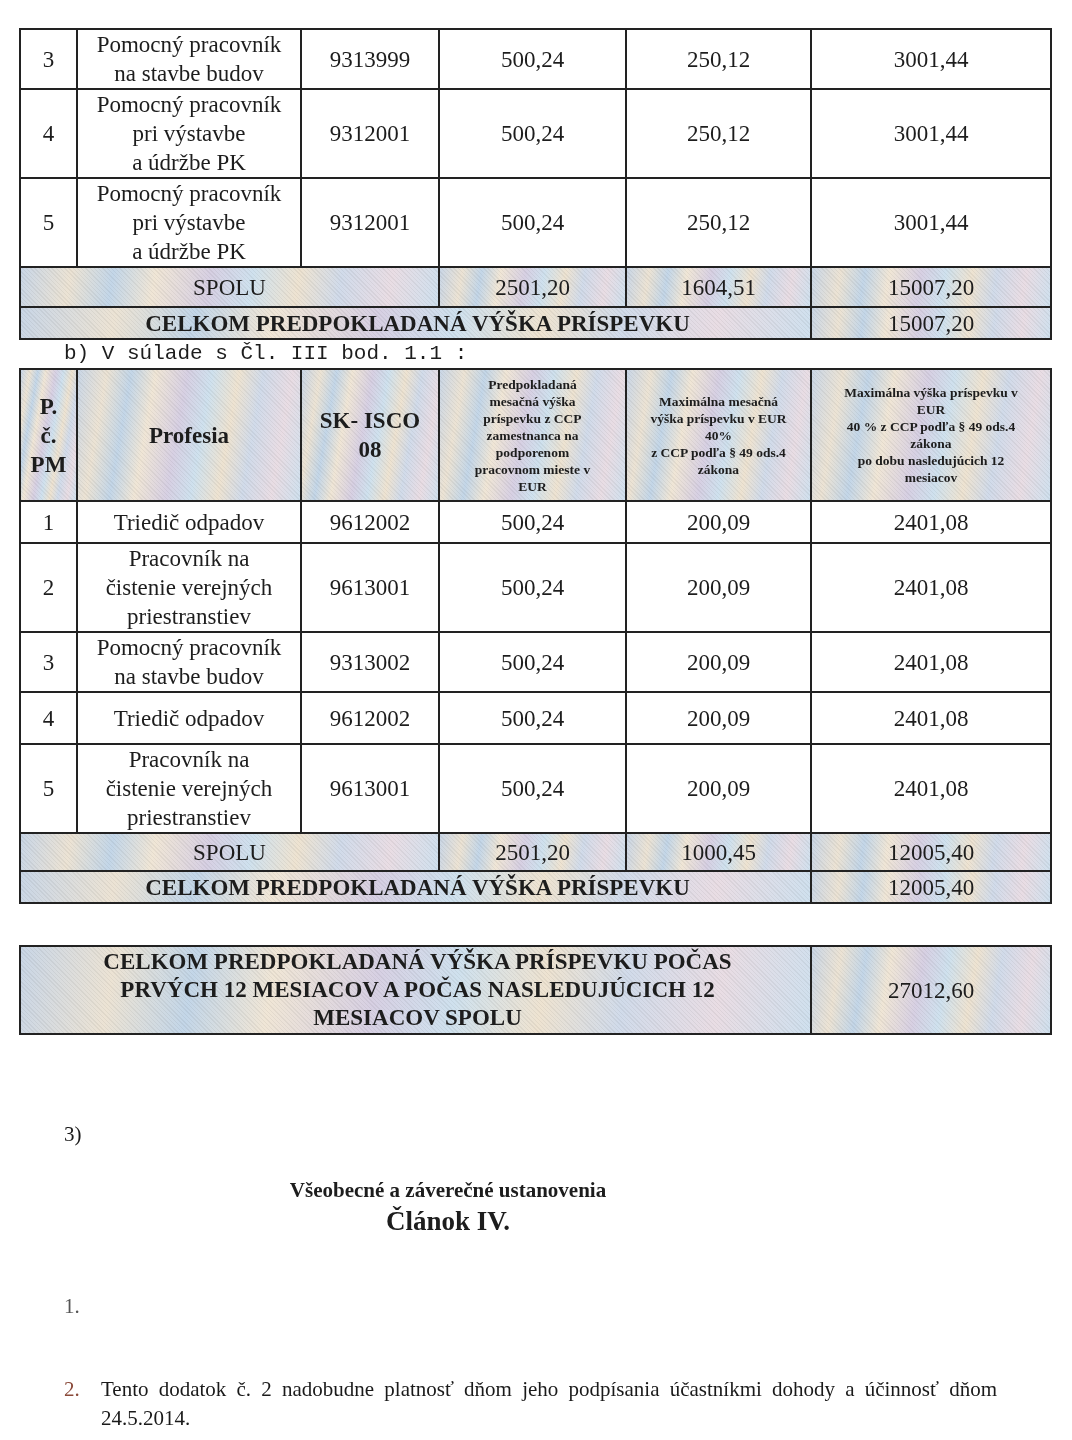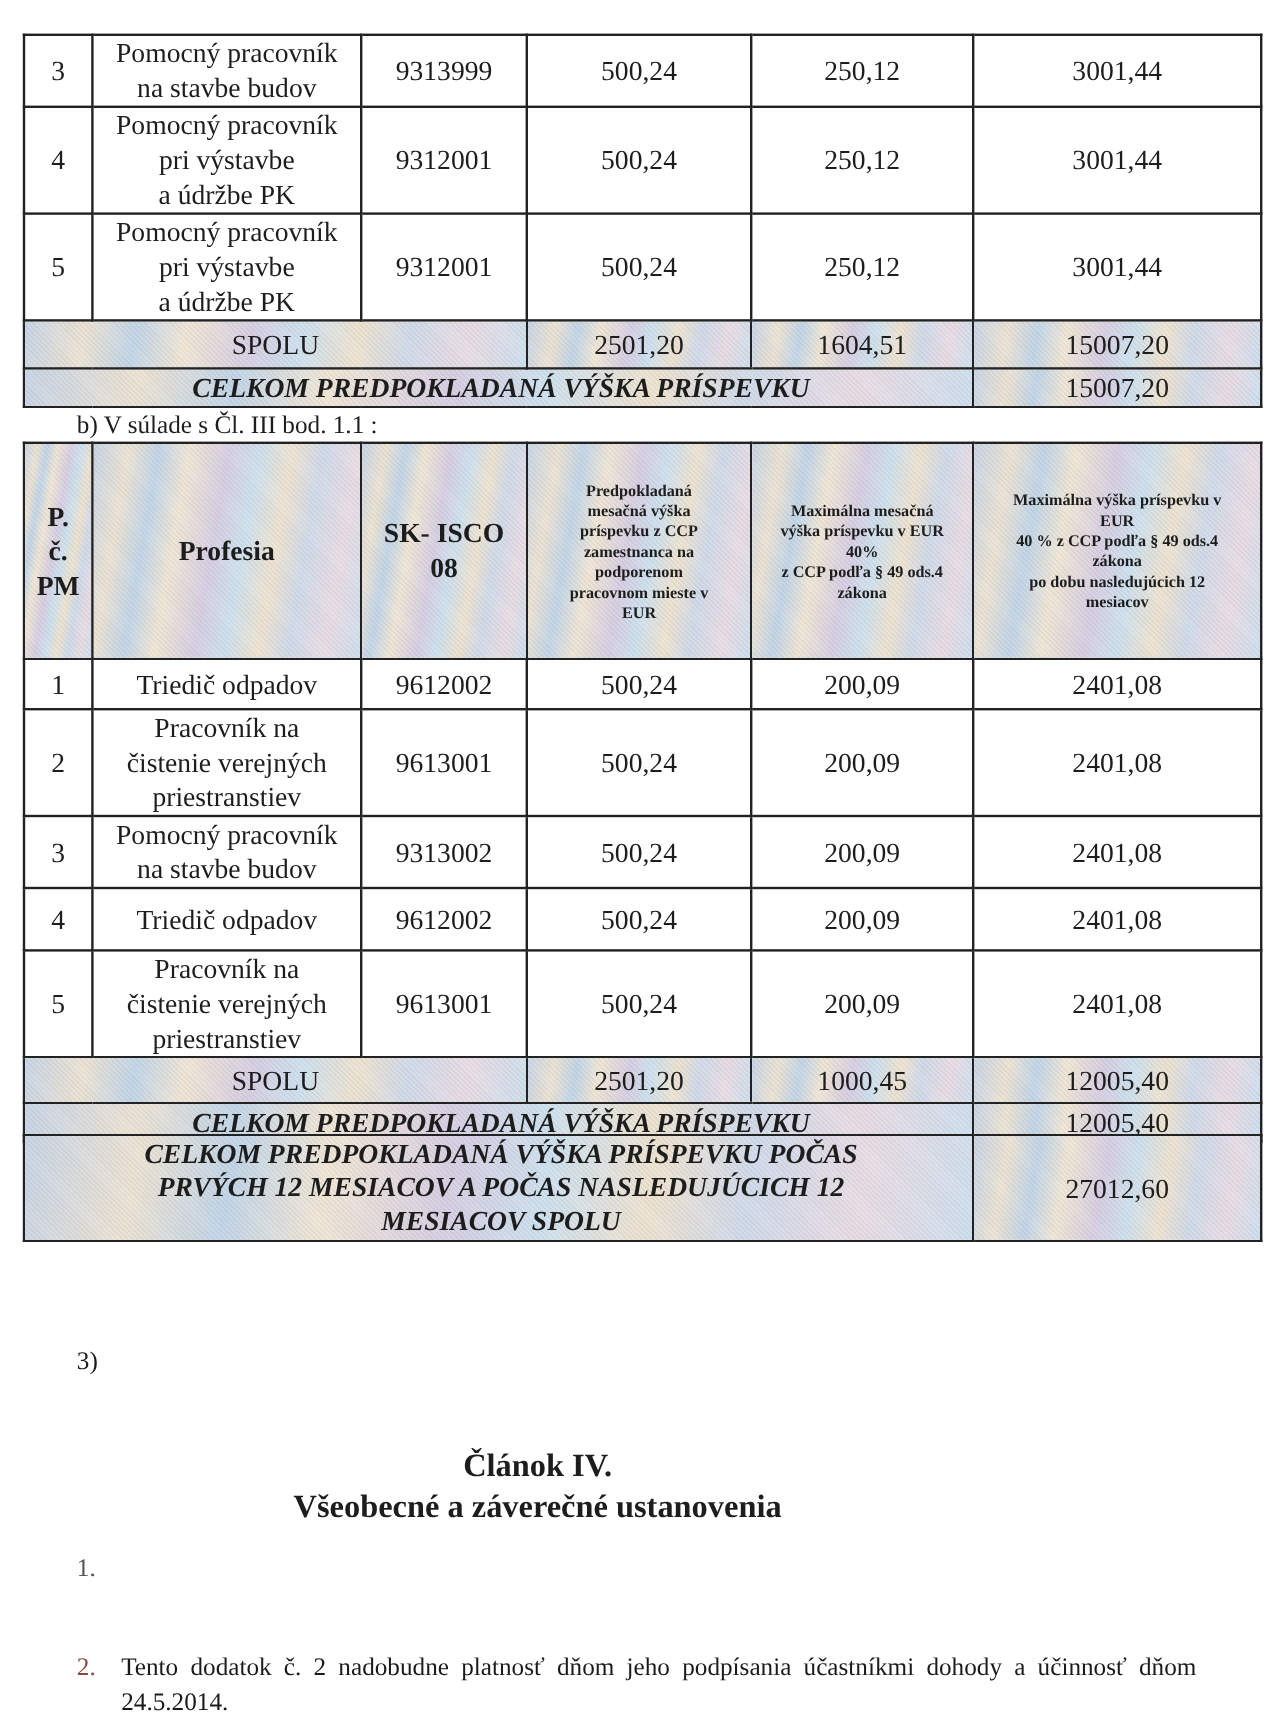--- a/index.html
+++ b/index.html
@@ -23,23 +23,23 @@
     background: linear-gradient(100deg, #c9d6e6 0%, #ece3d4 12%, #c3d6e8 22%, #f0e6d6 32%, #d7d0e3 45%, #cfe1ee 55%, #eee3d1 66%, #d1dbea 76%, #e9dde4 88%, #cfe0ee 100%);
     position: relative;
   }
   .shade::after {
     content: ""; position: absolute; inset: 0; pointer-events: none;
     background-image: repeating-linear-gradient(45deg, rgba(0,0,0,0.05) 0 1px, transparent 1px 3px);
   }
   .bold { font-weight: normal; }
   .hdr-small { font-size: 13.5px !important; line-height: 17px !important; font-weight: bold; }
   .hdr-big { font-size: 23px !important; line-height: 29px !important; font-weight: bold; }
-  .celkom { text-align: center; font-weight: bold; font-size: 23px; padding-left: 8px !important; font-style: italic; }
+  .celkom { text-align: center; font-weight: bold; font-size: 23px; padding-left: 8px !important; }
   .note {
-    position: absolute; left: 64px; top: 342px; font-size: 21px;
+    position: absolute; left: 64px; top: 342px; font-size: 21px; font-family: Liberation Mono, monospace;
   }
   .para {
     position: absolute; font-size: 21px; line-height: 29px; color: #1a1a1a;
   }
   .para .num { position: absolute; left: 0; top: 0; }
   .para .txt { position: absolute; left: 37px; top: 0; width: 896px; text-align: justify; }
   .heading {
     position: absolute; left: 0; width: 896px; text-align: center; font-weight: bold;
   }
 </style>
@@ -109,21 +109,21 @@
 <table class="grid" style="top:368px;">
   <colgroup>
     <col style="width:57px">
       <col style="width:224px">
       <col style="width:138px">
       <col style="width:187px">
       <col style="width:185px">
       <col style="width:240px">
   </colgroup>
   <thead id="tb-head">
-      <tr style="height: 180px; margin-top: 26px;">
+      <tr style="height: 132px; margin-top: 26px;">
         <td class="shade hdr-big">
           <div>P.</div>
           <div>č.</div>
           <div>PM</div>
         </td>
         <td class="shade hdr-big">Profesia</td>
         <td class="shade hdr-big">
           <div>SK- ISCO</div>
           <div>08</div>
         </td>
@@ -237,21 +237,21 @@
       <td class="shade bold">27012,60</td>
     </tr>
   </tbody>
 </table>
 
 <div class="para" style="left:64px; top:1120px; width:970px; height:60px;">
   <span class="num">3)</span>
 </div>
 
 <div class="heading" style="top:1206px; font-size:27px;">Článok IV.</div>
-<div class="heading" style="top:1240px; font-size:27px;">Všeobecné a záverečné ustanovenia</div>
+<div class="heading" style="top:1178px; font-size:21px;">Všeobecné a záverečné ustanovenia</div>
 
 <div class="para" style="left:64px; top:1292px; width:970px; height:60px;">
   <span class="num" style="color:#555;">1.</span>
 </div>
 <div class="para" style="left:64px; top:1375px; width:970px; height:60px;">
   <span class="num" style="color:#8a4a3a;">2.</span>
   <span class="txt">Tento dodatok č. 2  nadobudne  platnosť dňom jeho podpísania účastníkmi dohody a účinnosť dňom 24.5.2014.</span>
 </div>
 
 </body></html>

